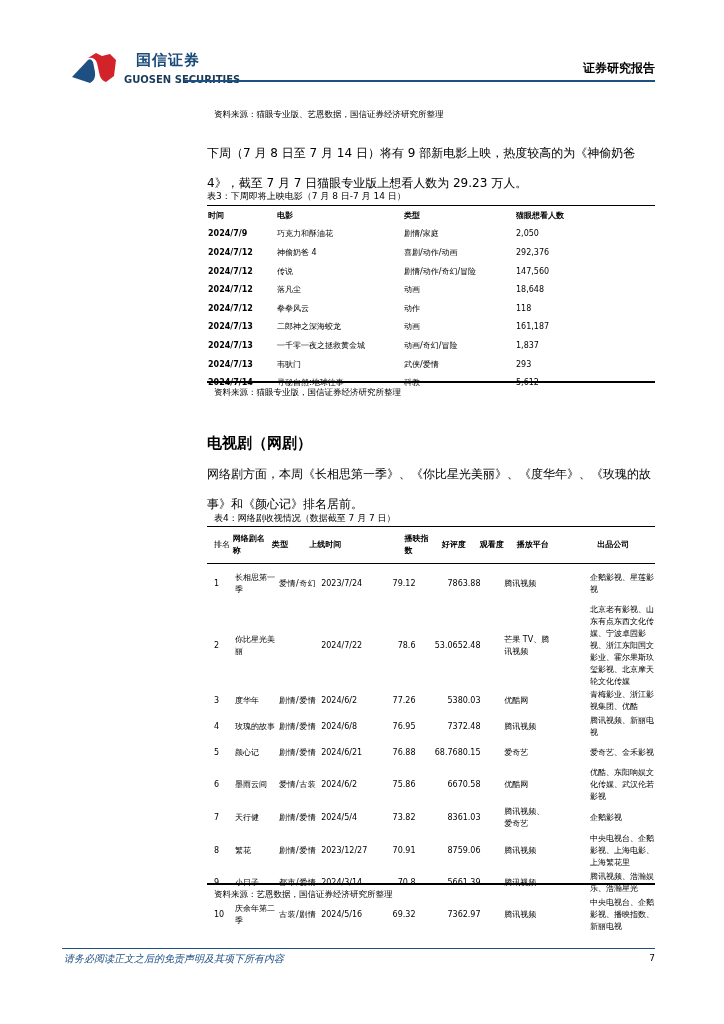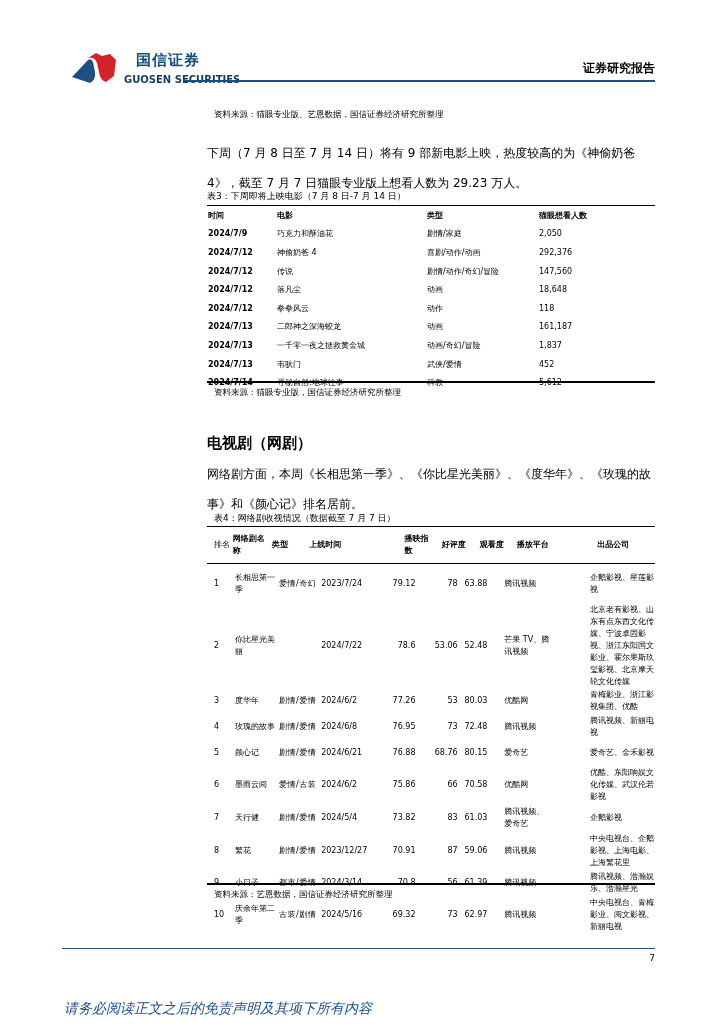--- a/index.html
+++ b/index.html
@@ -17,47 +17,47 @@
   .source { position: absolute; left: 214px; font-size: 8.5px; color: #000; white-space: nowrap; }
   .para { position: absolute; left: 207px; width: 460px; font-size: 12px; line-height: 30px; }
 
   .tbl-cap { position: absolute; left: 207px; font-size: 9px; white-space: nowrap; }
   .rule-thin { position: absolute; left: 207px; width: 448px; height: 1px; background: #000; }
   .rule-thick { position: absolute; left: 207px; width: 448px; height: 2px; background: #000; }
 
   .t3 { position: absolute; left: 207px; top: 206px; width: 448px; font-size: 8px; }
   .t3-row { display: flex; height: 18.6px; align-items: center; }
   .t3-row .c1 { width: 70px; padding-left: 1px; font-weight: bold; }
-  .t3-row .c2 { width: 150px; }
+  .t3-row .c2 { width: 127px; }
   .t3-row .c3 { width: 112px; }
   .t3-row .c4 { width: 116px; }
   .t3-head { font-weight: bold; }
 
   .sec-title { position: absolute; left: 207px; top: 434px; font-size: 15px; font-weight: bold; }
 
   .t4 { position: absolute; left: 207px; top: 527px; width: 448px; font-size: 8px; line-height: 12px; }
   .t4-row { display: flex; align-items: center; }
   .t4-row > div { padding: 1px 0; }
   .k1 { width: 30px; padding-left: 7px !important; font-weight: normal; }
   .k2 { width: 48px; }
   .k3 { width: 46px; letter-spacing: 0.5px; }
   .k4 { width: 63px; }
   .k5 { width: 40px; text-align: right; }
   .k6 { width: 46px; text-align: right; }
-  .k7 { width: 44px; text-align: center; padding-right: 4px !important; }
+  .k7 { width: 44px; text-align: left; padding-right: 4px !important; }
   .k8 { width: 57px; padding-left: 6px !important; }
   .k9 { width: 74px; padding-left: 3px !important; margin-left: 36px; }
   .t4-head { font-weight: bold; height: 36px; }
   .t4-head .k5, .t4-head .k6, .t4-head .k7 { text-align: left; }
   .t4-head .k5 { padding-left: 4px !important; margin-left: 40px; }
   .t4-head .k6 { padding-left: 8px !important; }
   .t4-head .k7 { padding-left: 7px !important; }
 
   .footer-rule { position: absolute; left: 62px; top: 948px; width: 593px; height: 1px; background: #1e4f82; }
-  .footer-note { position: absolute; left: 64px; top: 952px; font-size: 14px; font-style: italic; color: #1e4f82; white-space: nowrap; margin-top: 48px; }
+  .footer-note { position: absolute; left: 64px; top: 952px; font-size: 10px; font-style: italic; color: #1e4f82; white-space: nowrap; }
   .page-num { position: absolute; right: 69px; top: 953px; font-size: 9px; color: #000; }
 </style>
 </head>
 <body>
 
 <div class="header">
   <div class="logo">
     <svg class="logo-mark" viewBox="0 0 48 34">
       <path d="M2 27 L18 10 Q21 8 23 12 L25 22 Q26 30 20 33 Z" fill="#1e4f82"></path>
       <path d="M18 8 L26 3 L32 6 L40 4 L46 10 L44 26 L36 32 Q30 30 29 22 L27 13 Q25 7 18 8 Z" fill="#d2232a"></path>
@@ -122,21 +122,21 @@
   <div class="t3-row">
     <div class="c1">2024/7/13</div>
     <div class="c2">一千零一夜之拯救黄金城</div>
     <div class="c3">动画/奇幻/冒险</div>
     <div class="c4">1,837</div>
   </div>
   <div class="t3-row">
     <div class="c1">2024/7/13</div>
     <div class="c2">韦驮门</div>
     <div class="c3">武侠/爱情</div>
-    <div class="c4">452</div>
+    <div class="c4">293</div>
   </div>
   <div class="t3-row">
     <div class="c1">2024/7/14</div>
     <div class="c2">寻秘自然:地球往事</div>
     <div class="c3">科教</div>
     <div class="c4">5,612</div>
   </div>
 </div>
 <div class="rule-thick" style="top:381px;"></div>
 <div class="source" style="top:387px;">资料来源：猫眼专业版，国信证券经济研究所整理</div>
@@ -262,21 +262,21 @@
   </div>
   <div class="t4-row" style="height:38px;">
     <div class="k1">10</div>
     <div class="k2">庆余年第二季</div>
     <div class="k3">古装/剧情</div>
     <div class="k4">2024/5/16</div>
     <div class="k5">69.32</div>
     <div class="k6">73</div>
     <div class="k7">62.97</div>
     <div class="k8">腾讯视频</div>
-    <div class="k9">中央电视台、青梅影业、阅文影视、新丽电视</div>
+    <div class="k9">中央电视台、企鹅影视、播映指数、新丽电视</div>
   </div>
 </div>
 <div class="rule-thick" style="top:883px;"></div>
 <div class="source" style="top:889px;">资料来源：艺恩数据，国信证券经济研究所整理</div>
 
 <div class="footer-rule"></div>
 <div class="footer-note">请务必阅读正文之后的免责声明及其项下所有内容</div>
 <div class="page-num">7</div>
 
 </body></html>

